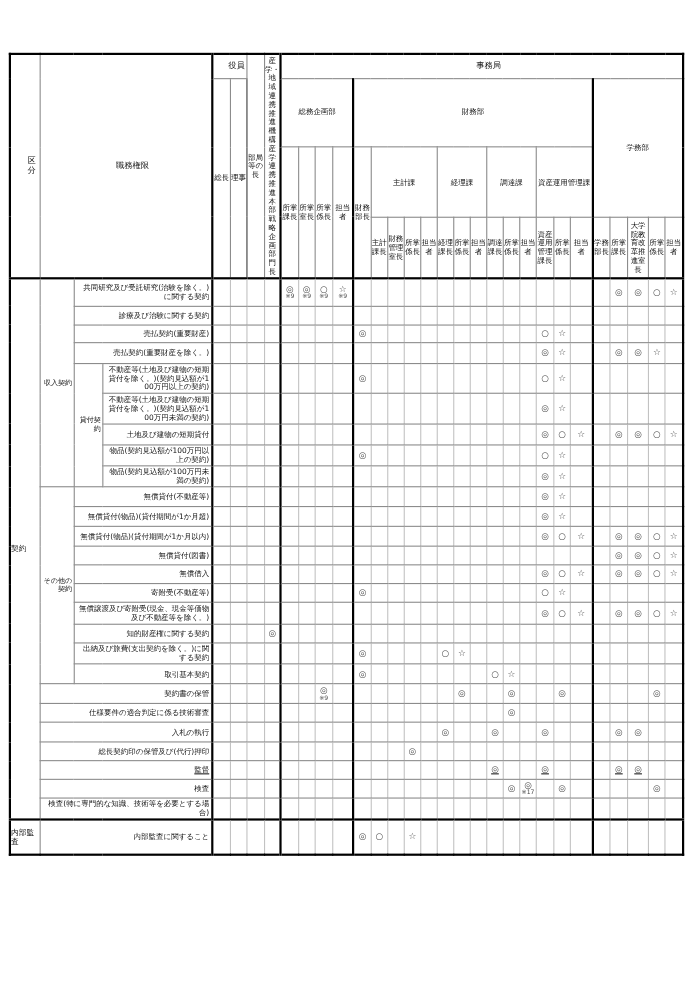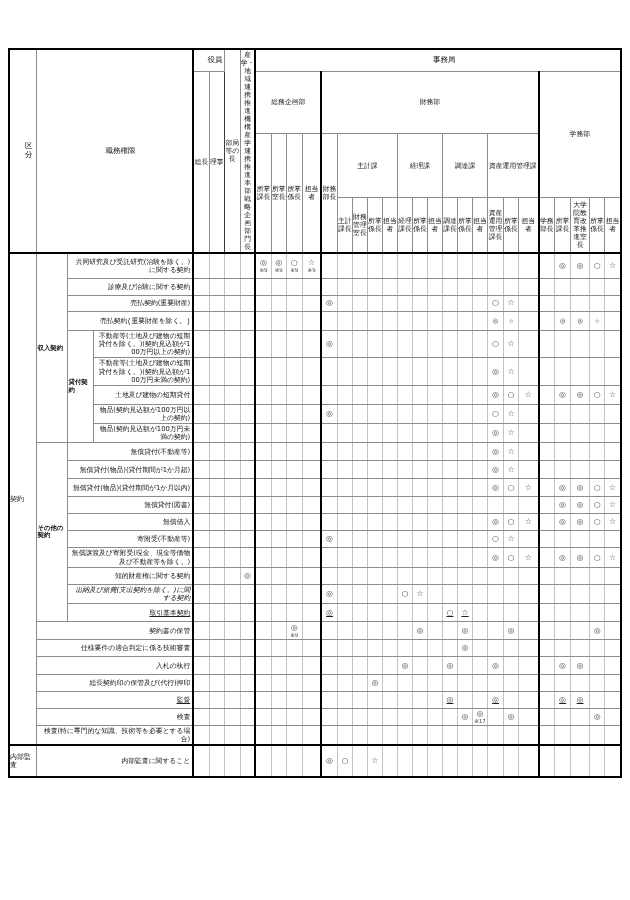--- a/index.html
+++ b/index.html
@@ -6,21 +6,21 @@
   body{width:630px;height:900px;background:#ffffff;}
   .page{position:relative;width:630px;height:900px;background:#fff;
         font-family:"DejaVu Sans",sans-serif;color:#222;}
   table.auth{position:absolute;left:8px;top:48px;width:614px;
         border-collapse:collapse;table-layout:fixed;border:2px solid #000;}
   th,td{border:1px solid #8c8c8c;padding:0;font-weight:normal;
         vertical-align:middle;overflow:hidden;}
   th{font-size:6.8px;line-height:1.18;text-align:center;word-break:break-all;padding:1px 0;color:#111;}
   th.big{font-size:7.5px;padding-left:12px;}
   td.cat{font-size:7px;text-align:left;word-break:break-all;line-height:1.2;color:#111;}
-  td.grp{font-size:6.4px;text-align:left;word-break:break-all;line-height:1.2;padding:0 1px;color:#111;font-weight:bold;}
+  td.grp{font-size:6.4px;text-align:right;word-break:break-all;line-height:1.2;padding:0 1px;color:#111;}
   td.lbl{font-size:6.8px;text-align:right;line-height:1.2;padding:1px 2px;word-break:break-all;color:#111;}
   td.sym{text-align:center;border-left-color:#c2c2c2;border-right-color:#c2c2c2;}
   td.sym .g{display:block;font-size:8px;line-height:1;color:#4a4a4a;}
   td.sym .note{display:block;font-size:5.5px;line-height:1.1;color:#4a4a4a;}
   .bl-t{border-left:2px solid #000 !important;}
   .bl-m{border-left:1px solid #3a3a3a !important;}
   tr.first>td{border-top:2px solid #000;}
   tr.thick-top>td{border-top:2px solid #000;}
 </style>
 </head>
@@ -221,21 +221,21 @@
           <td class="sym">
             <span class="g">☆</span>
           </td>
           <td class="sym"></td>
           <td class="sym bl-t"></td>
           <td class="sym"></td>
           <td class="sym"></td>
           <td class="sym"></td>
           <td class="sym"></td>
         </tr>
-        <tr style="height: 19px; font-family: Liberation Mono, monospace;">
+        <tr style="height: 19px;">
           <td class="lbl" colspan="2">売払契約(重要財産を除く。)</td>
           <td class="sym bl-t"></td>
           <td class="sym"></td>
           <td class="sym bl-m"></td>
           <td class="sym"></td>
           <td class="sym bl-t"></td>
           <td class="sym"></td>
           <td class="sym"></td>
           <td class="sym"></td>
           <td class="sym bl-t"></td>
@@ -753,21 +753,21 @@
           <td class="sym"></td>
           <td class="sym bl-m"></td>
           <td class="sym"></td>
           <td class="sym"></td>
           <td class="sym bl-t"></td>
           <td class="sym"></td>
           <td class="sym"></td>
           <td class="sym"></td>
           <td class="sym"></td>
         </tr>
-        <tr style="height: 18px; font-style: italic;">
+        <tr style="height: 18px;">
           <td class="lbl" colspan="2">出納及び旅費(支出契約を除く。)に関する契約</td>
           <td class="sym bl-t"></td>
           <td class="sym"></td>
           <td class="sym bl-m"></td>
           <td class="sym"></td>
           <td class="sym bl-t"></td>
           <td class="sym"></td>
           <td class="sym"></td>
           <td class="sym"></td>
           <td class="sym bl-t">
@@ -789,21 +789,21 @@
           <td class="sym"></td>
           <td class="sym bl-m"></td>
           <td class="sym"></td>
           <td class="sym"></td>
           <td class="sym bl-t"></td>
           <td class="sym"></td>
           <td class="sym"></td>
           <td class="sym"></td>
           <td class="sym"></td>
         </tr>
-        <tr style="height: 18px; text-decoration: underline;">
+        <tr style="height: 18px;">
           <td class="lbl" colspan="2">取引基本契約</td>
           <td class="sym bl-t"></td>
           <td class="sym"></td>
           <td class="sym bl-m"></td>
           <td class="sym"></td>
           <td class="sym bl-t"></td>
           <td class="sym"></td>
           <td class="sym"></td>
           <td class="sym"></td>
           <td class="sym bl-t">

